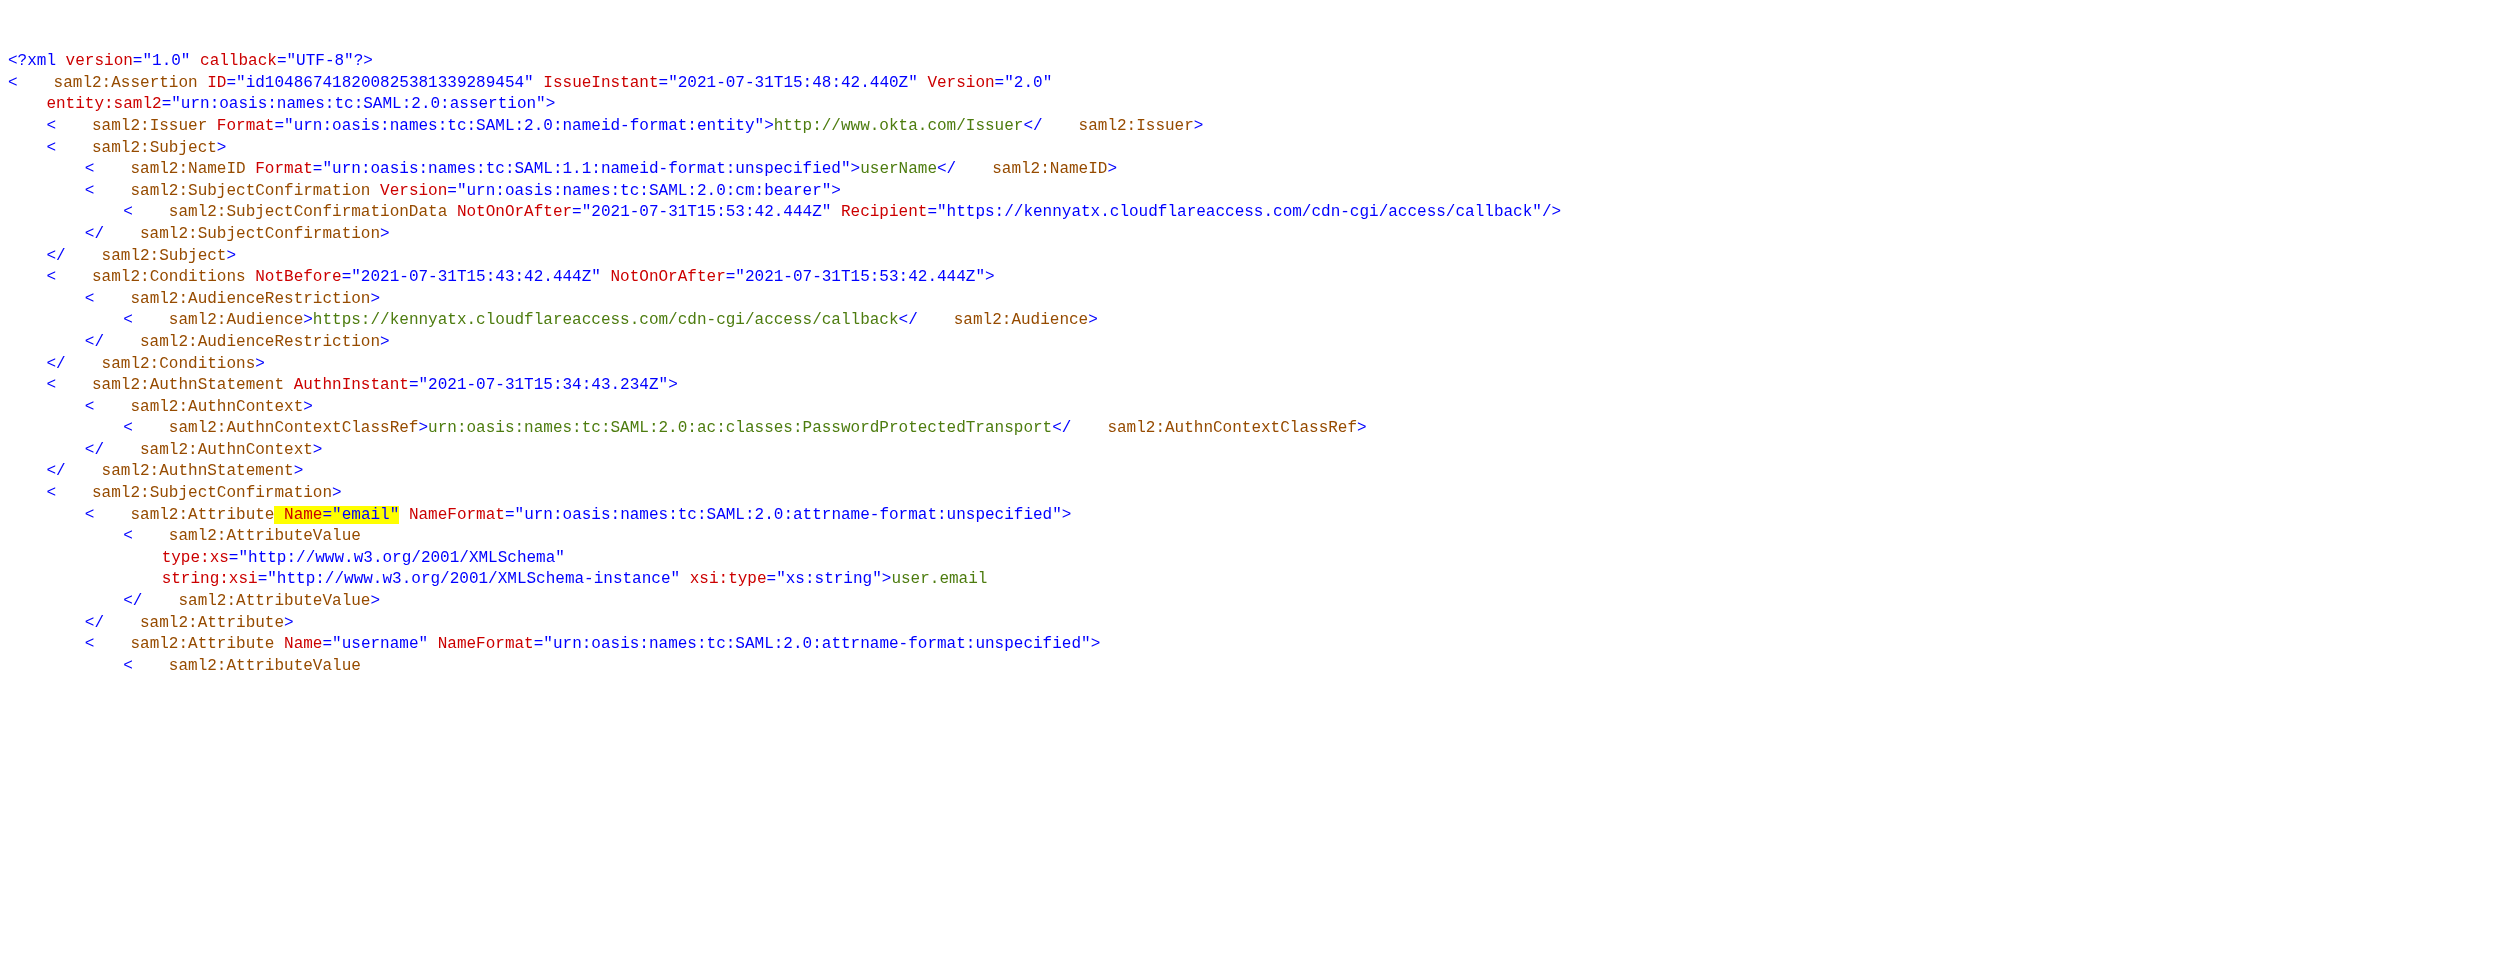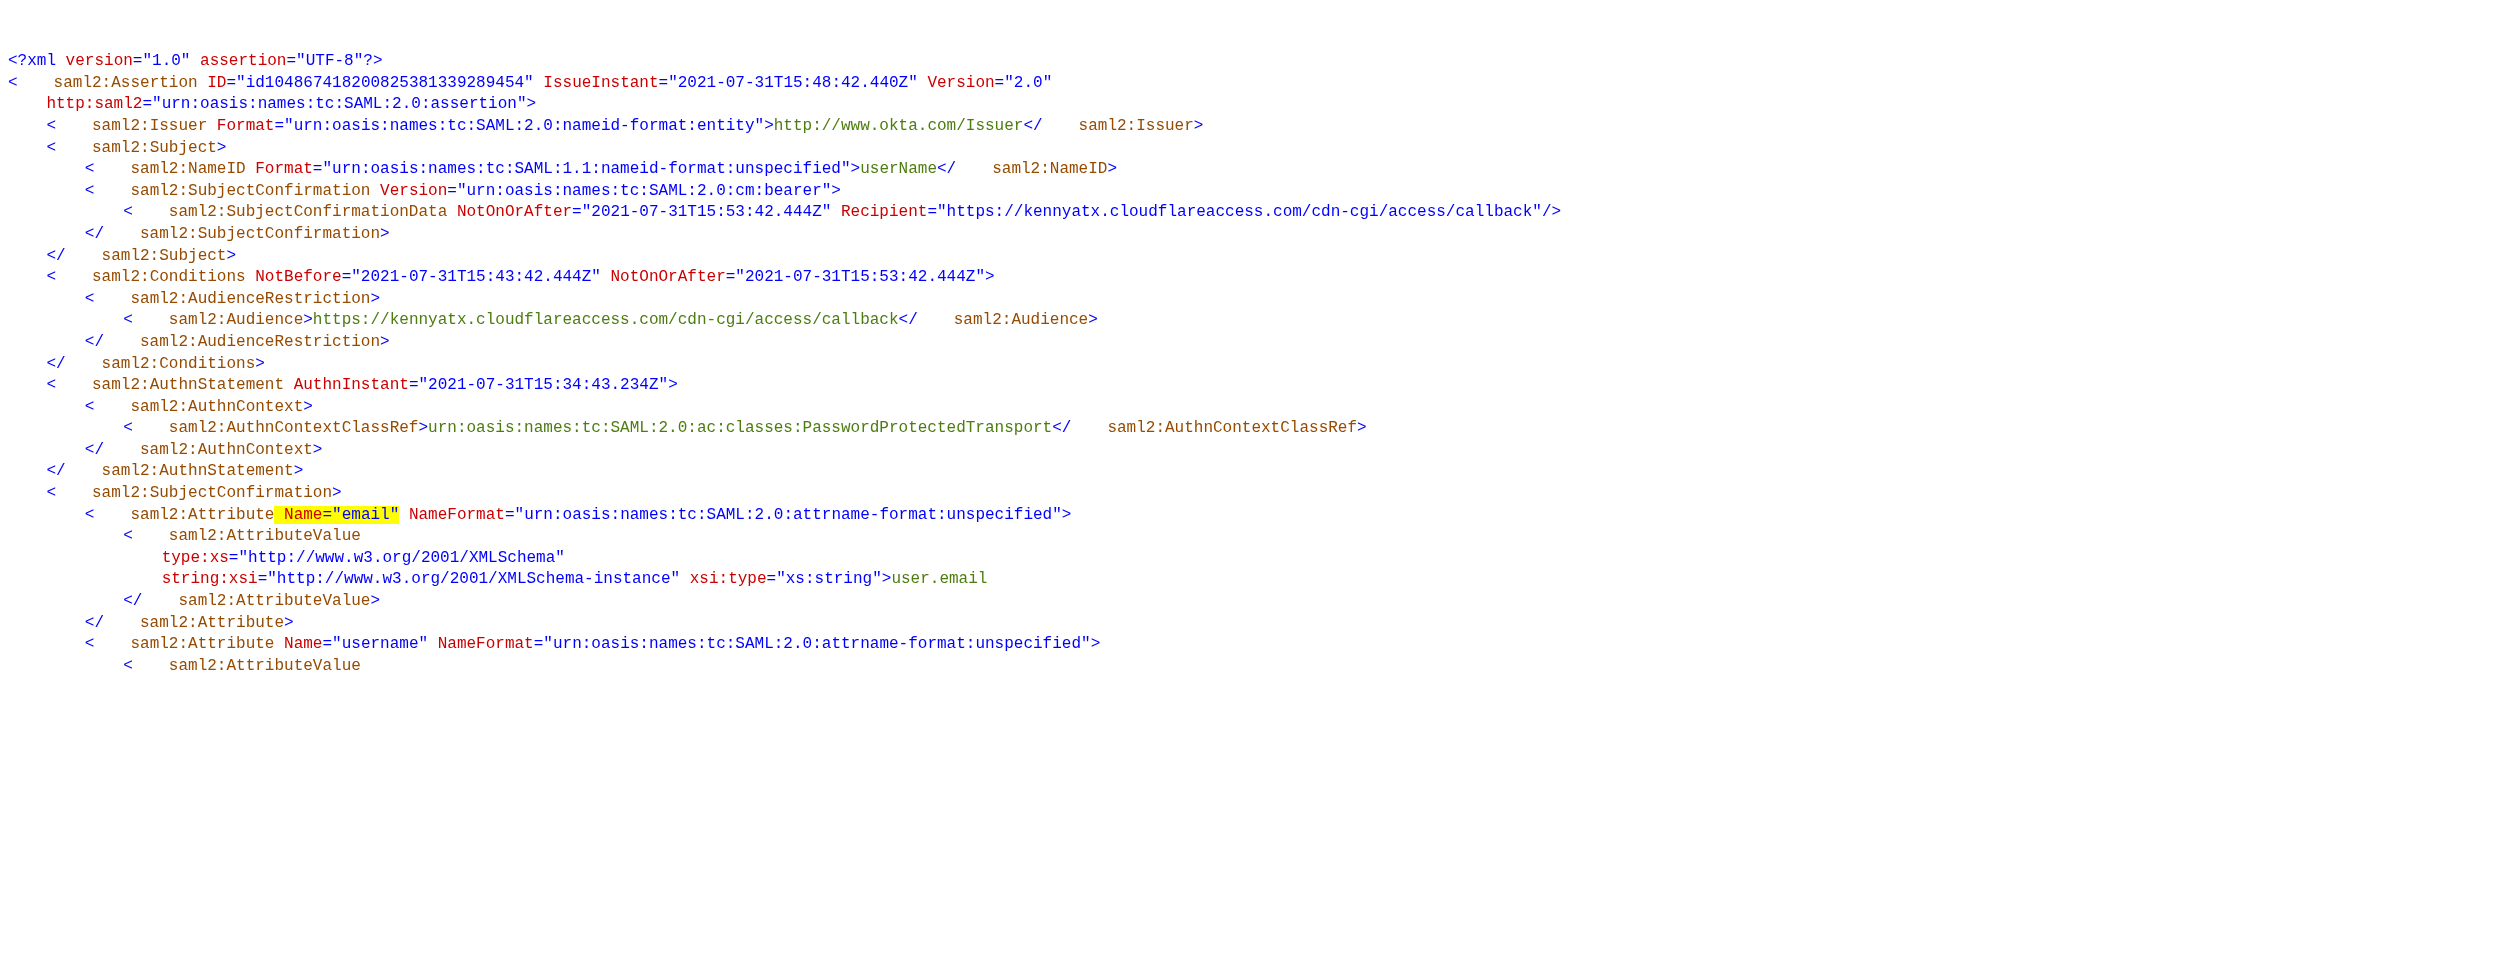--- a/index.html
+++ b/index.html
@@ -14,23 +14,23 @@
   }
   .t-blue { color: #0000ff; }
   .t-brown { color: #964b00; margin-left: 36px; }
   .t-red { color: #cc0000; }
   .t-black { color: #4d7c0f; }
   .hl { background-color: #ffff00; }
 </style>
 </head>
 <body>
 
-<div><span><span class="t-blue">&lt;?</span><span class="t-blue">xml</span><span class="t-red"> version</span><span class="t-blue">=</span><span class="t-blue">"1.0"</span><span class="t-red"> assertion</span><span class="t-blue">=</span><span class="t-blue">"UTF-8"</span><span class="t-blue">?&gt;</span></span>
+<div><span><span class="t-blue">&lt;?</span><span class="t-blue">xml</span><span class="t-red"> version</span><span class="t-blue">=</span><span class="t-blue">"1.0"</span><span class="t-red"> callback</span><span class="t-blue">=</span><span class="t-blue">"UTF-8"</span><span class="t-blue">?&gt;</span></span>
 <span><span class="t-blue">&lt;</span><span class="t-brown">saml2:Assertion</span><span class="t-red"> ID</span><span class="t-blue">=</span><span class="t-blue">"id104867418200825381339289454"</span><span class="t-red"> IssueInstant</span><span class="t-blue">=</span><span class="t-blue">"2021-07-31T15:48:42.440Z"</span><span class="t-red"> Version</span><span class="t-blue">=</span><span class="t-blue">"2.0"</span></span>
-<span><span class="t-red">    http:saml2</span><span class="t-blue">=</span><span class="t-blue">"urn:oasis:names:tc:SAML:2.0:assertion"</span><span class="t-blue">&gt;</span></span>
+<span><span class="t-red">    entity:saml2</span><span class="t-blue">=</span><span class="t-blue">"urn:oasis:names:tc:SAML:2.0:assertion"</span><span class="t-blue">&gt;</span></span>
 <span><span class="t-blue">    &lt;</span><span class="t-brown">saml2:Issuer</span><span class="t-red"> Format</span><span class="t-blue">=</span><span class="t-blue">"urn:oasis:names:tc:SAML:2.0:nameid-format:entity"</span><span class="t-blue">&gt;</span><span class="t-black">http://www.okta.com/Issuer</span><span class="t-blue">&lt;/</span><span class="t-brown">saml2:Issuer</span><span class="t-blue">&gt;</span></span>
 <span><span class="t-blue">    &lt;</span><span class="t-brown">saml2:Subject</span><span class="t-blue">&gt;</span></span>
 <span><span class="t-blue">        &lt;</span><span class="t-brown">saml2:NameID</span><span class="t-red"> Format</span><span class="t-blue">=</span><span class="t-blue">"urn:oasis:names:tc:SAML:1.1:nameid-format:unspecified"</span><span class="t-blue">&gt;</span><span class="t-black">userName</span><span class="t-blue">&lt;/</span><span class="t-brown">saml2:NameID</span><span class="t-blue">&gt;</span></span>
 <span><span class="t-blue">        &lt;</span><span class="t-brown">saml2:SubjectConfirmation</span><span class="t-red"> Version</span><span class="t-blue">=</span><span class="t-blue">"urn:oasis:names:tc:SAML:2.0:cm:bearer"</span><span class="t-blue">&gt;</span></span>
 <span><span class="t-blue">            &lt;</span><span class="t-brown">saml2:SubjectConfirmationData</span><span class="t-red"> NotOnOrAfter</span><span class="t-blue">=</span><span class="t-blue">"2021-07-31T15:53:42.444Z"</span><span class="t-red"> Recipient</span><span class="t-blue">=</span><span class="t-blue">"https://kennyatx.cloudflareaccess.com/cdn-cgi/access/callback"</span><span class="t-blue">/&gt;</span></span>
 <span><span class="t-blue">        &lt;/</span><span class="t-brown">saml2:SubjectConfirmation</span><span class="t-blue">&gt;</span></span>
 <span><span class="t-blue">    &lt;/</span><span class="t-brown">saml2:Subject</span><span class="t-blue">&gt;</span></span>
 <span><span class="t-blue">    &lt;</span><span class="t-brown">saml2:Conditions</span><span class="t-red"> NotBefore</span><span class="t-blue">=</span><span class="t-blue">"2021-07-31T15:43:42.444Z"</span><span class="t-red"> NotOnOrAfter</span><span class="t-blue">=</span><span class="t-blue">"2021-07-31T15:53:42.444Z"</span><span class="t-blue">&gt;</span></span>
 <span><span class="t-blue">        &lt;</span><span class="t-brown">saml2:AudienceRestriction</span><span class="t-blue">&gt;</span></span>
 <span><span class="t-blue">            &lt;</span><span class="t-brown">saml2:Audience</span><span class="t-blue">&gt;</span><span class="t-black">https://kennyatx.cloudflareaccess.com/cdn-cgi/access/callback</span><span class="t-blue">&lt;/</span><span class="t-brown">saml2:Audience</span><span class="t-blue">&gt;</span></span>

